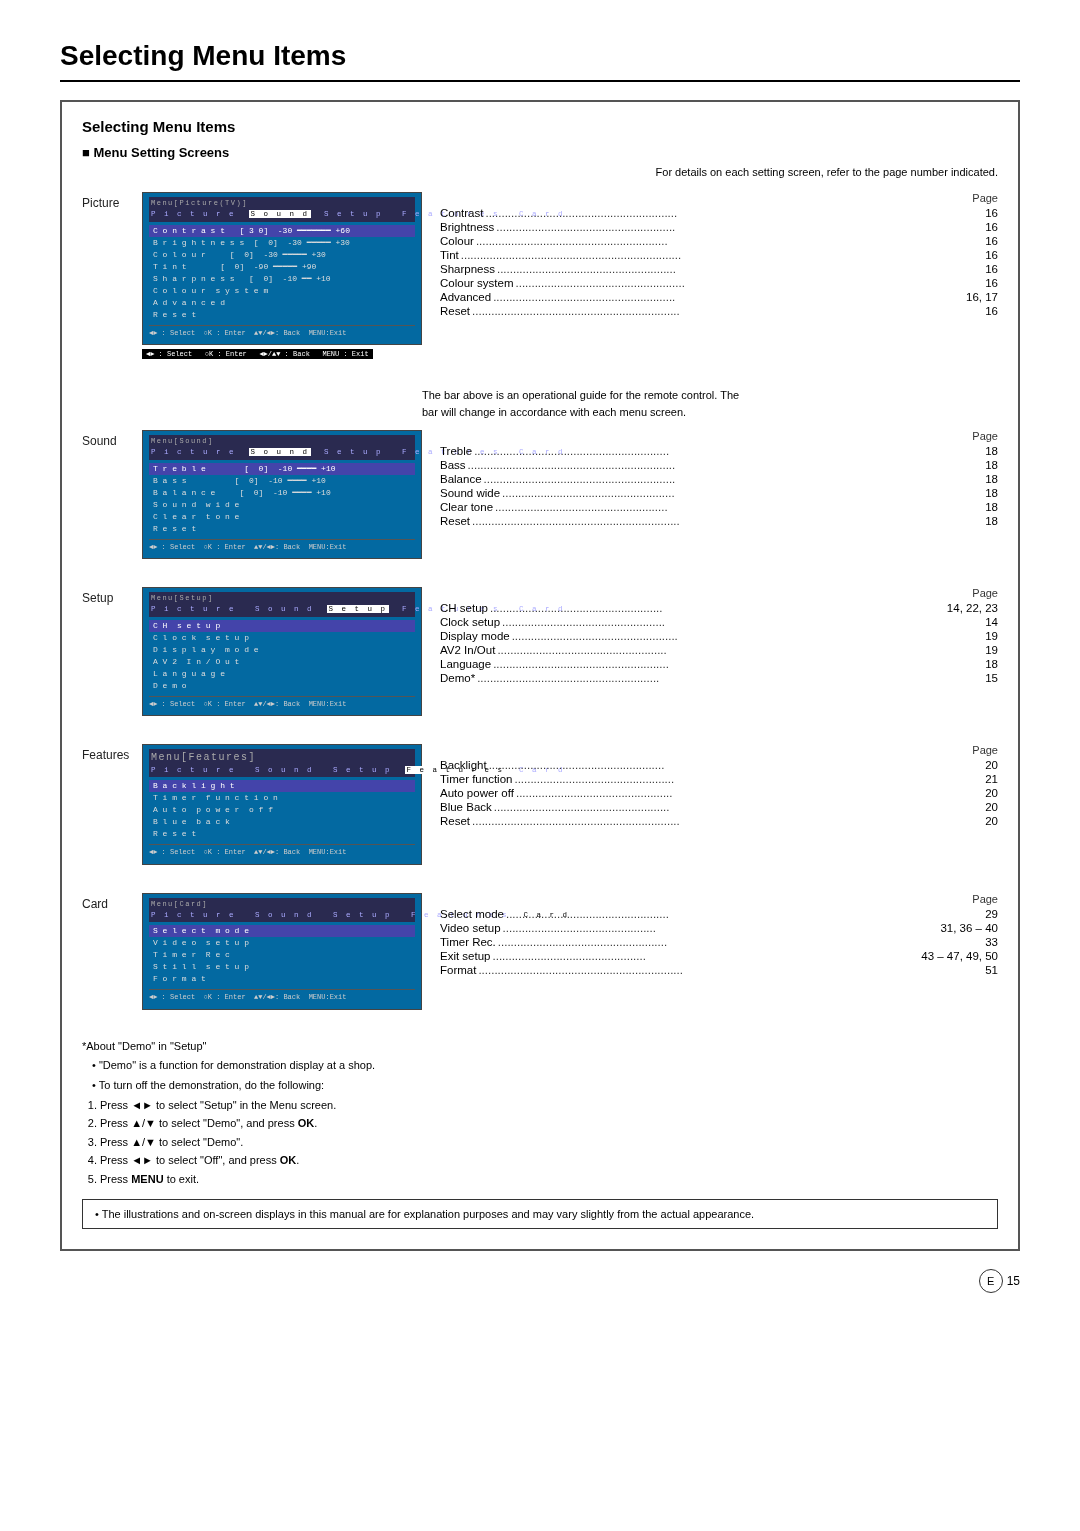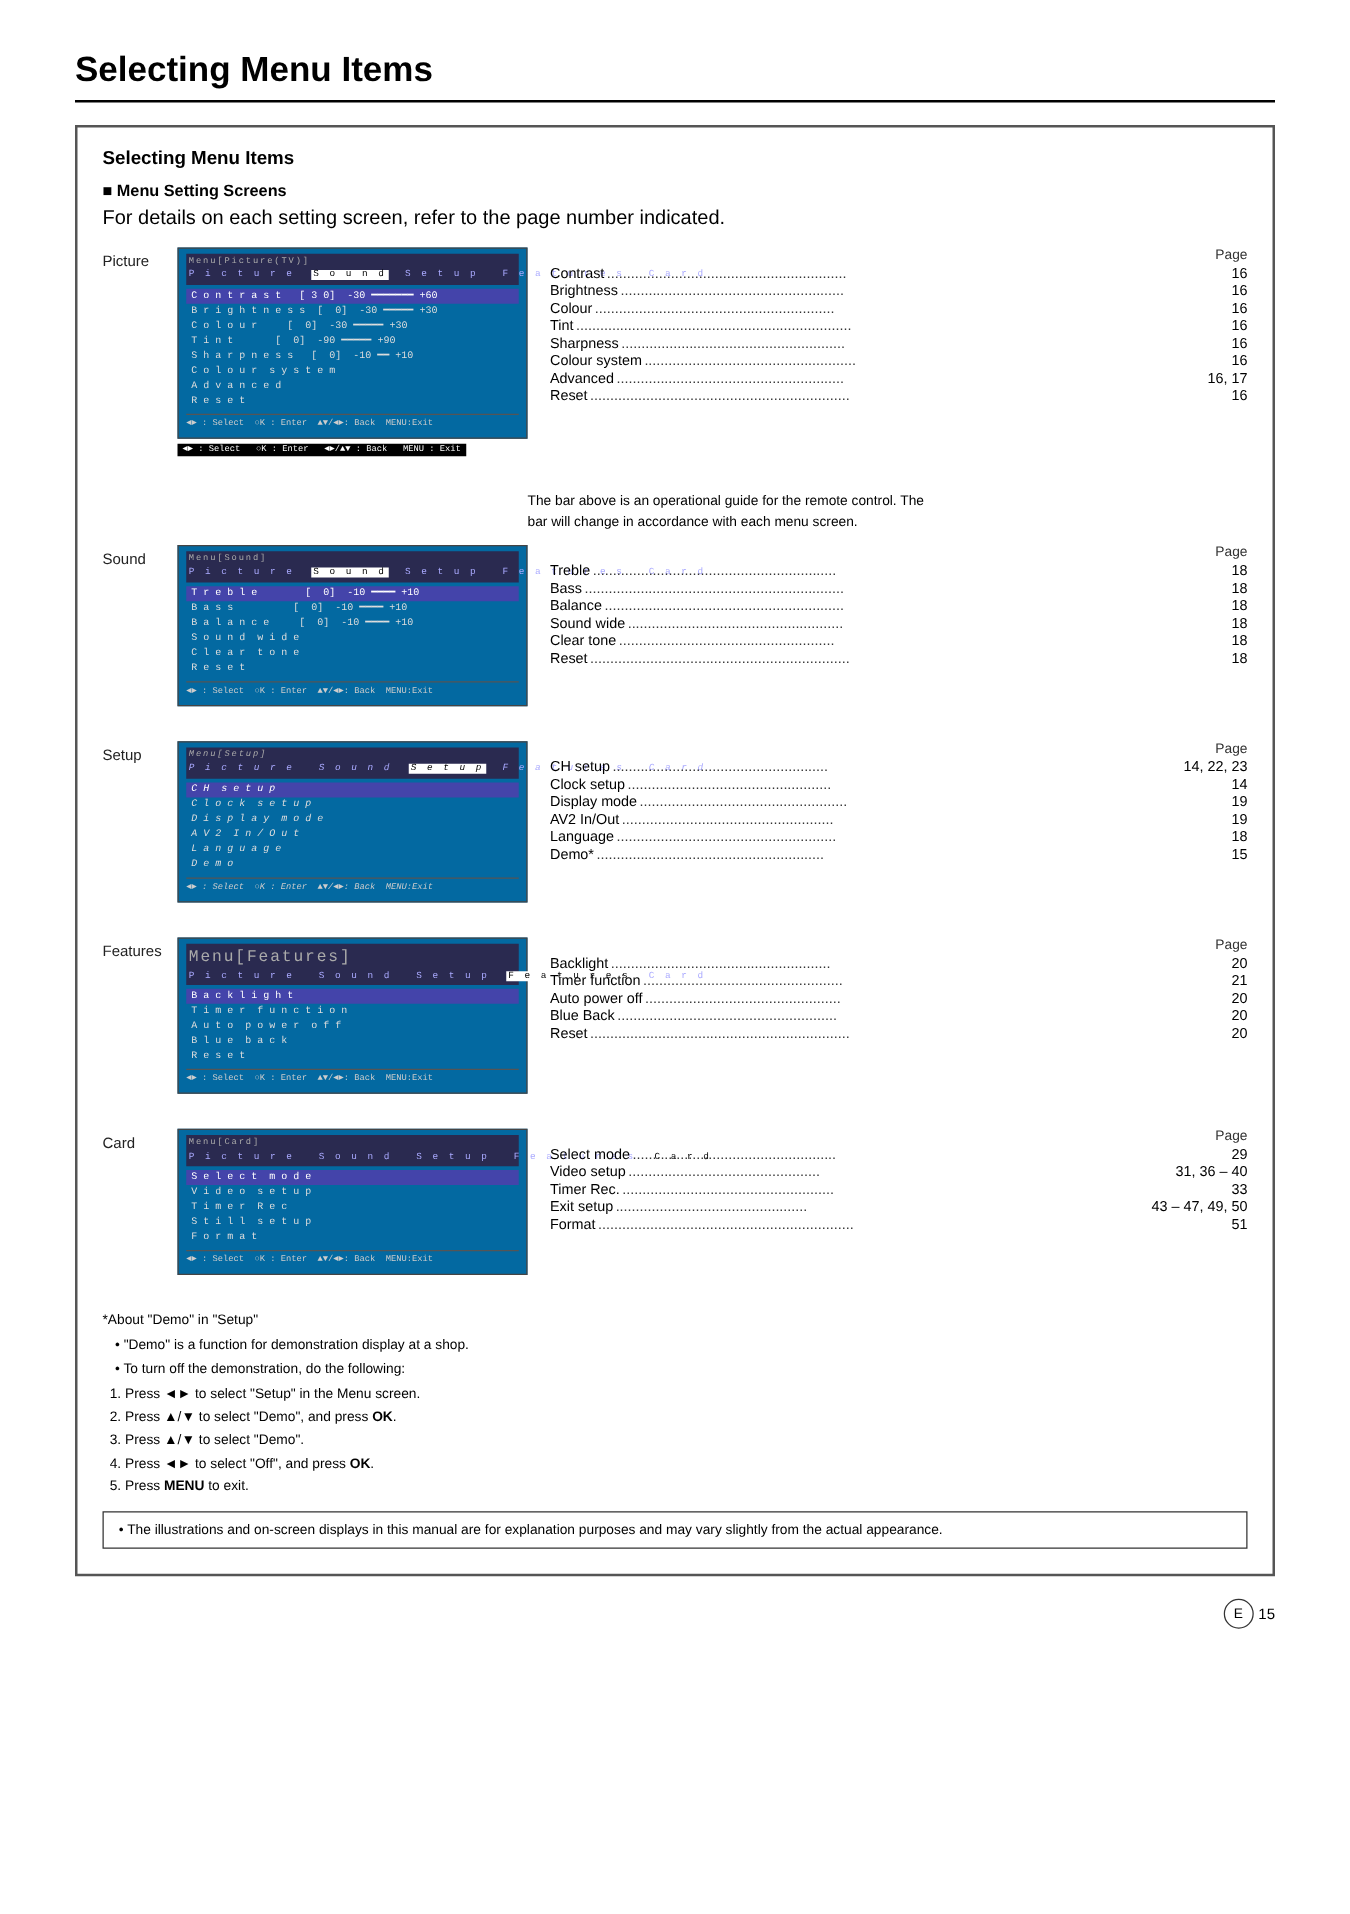--- a/index.html
+++ b/index.html
@@ -28,22 +28,23 @@
       font-size: 15px;
       font-weight: bold;
       margin-bottom: 10px;
     }
     .section-box h3 {
       font-size: 13px;
       font-weight: bold;
       margin-bottom: 6px;
     }
     .section-box .subtitle {
-      font-size: 16px;
+      font-size: 11px;
       margin-bottom: 14px;
+      text-align: right;
     }
     .menu-row {
       display: flex;
       align-items: flex-start;
       margin-bottom: 28px;
       gap: 0;
     }
     .menu-label {
       width: 60px;
       min-width: 60px;
@@ -311,21 +312,21 @@
       <div class="item-row">
           <span class="name">Reset</span>
           <span class="dots">.................................................................</span>
           <span class="pagenum">18</span>
         </div>
     </div>
   </div>
 
   <div class="menu-row" style="margin-top:6px;">
     <div class="menu-label">Setup</div>
-    <div class="menu-screen" style="margin-right:18px;font-style:italic;">
+    <div class="menu-screen" style="margin-right:18px;">
       <div class="menu-nav">
         <span style="color:#aaa;font-size:7px;">Menu[Setup]</span><br>
         <span style="letter-spacing:2px;">P i c t u r e &nbsp; S o u n d &nbsp;<span class="active-tab">S e t u p</span>&nbsp; F e a t u r e s &nbsp; C a r d</span>
       </div>
       <div class="menu-item selected">C H &nbsp;s e t u p</div>
       <div class="menu-item">C l o c k &nbsp;s e t u p</div>
       <div class="menu-item">D i s p l a y &nbsp;m o d e</div>
       <div class="menu-item">A V 2 &nbsp;I n / O u t</div>
       <div class="menu-item">L a n g u a g e</div>
       <div class="menu-item">D e m o</div>
@@ -363,21 +364,21 @@
           <span class="dots">.........................................................</span>
           <span class="pagenum">15</span>
         </div>
     </div>
   </div>
 
   <div class="menu-row" style="margin-top:6px;">
     <div class="menu-label">Features</div>
     <div class="menu-screen" style="margin-right:18px;">
       <div class="menu-nav">
-        <span style="color:#aaa;font-size:13px;">Menu[Features]</span><br>
+        <span style="color:#aaa;font-size:10px;">Menu[Features]</span><br>
         <span style="letter-spacing:2px;">P i c t u r e &nbsp; S o u n d &nbsp; S e t u p &nbsp;<span class="active-tab">F e a t u r e s</span>&nbsp; C a r d</span>
       </div>
       <div class="menu-item selected">B a c k l i g h t</div>
       <div class="menu-item">T i m e r &nbsp;f u n c t i o n</div>
       <div class="menu-item">A u t o &nbsp;p o w e r &nbsp;o f f</div>
       <div class="menu-item">B l u e &nbsp;b a c k</div>
       <div class="menu-item">R e s e t</div>
       <div class="menu-bar">◄► : Select &nbsp;○K : Enter &nbsp;▲▼/◄►: Back &nbsp;MENU:Exit</div>
     </div>
     <div class="page-list">

